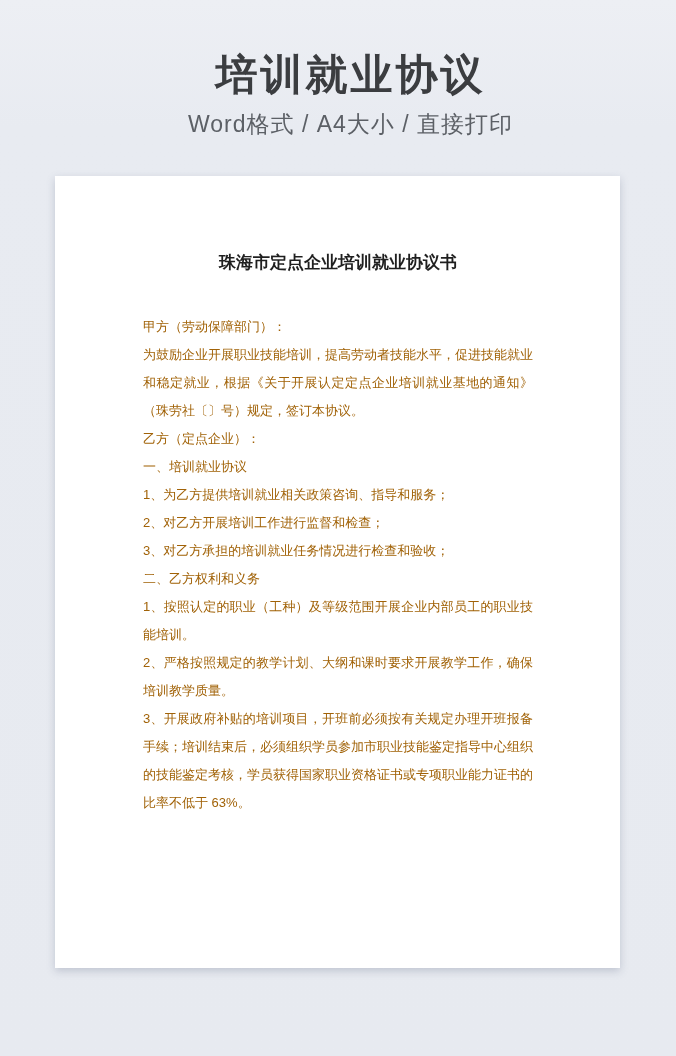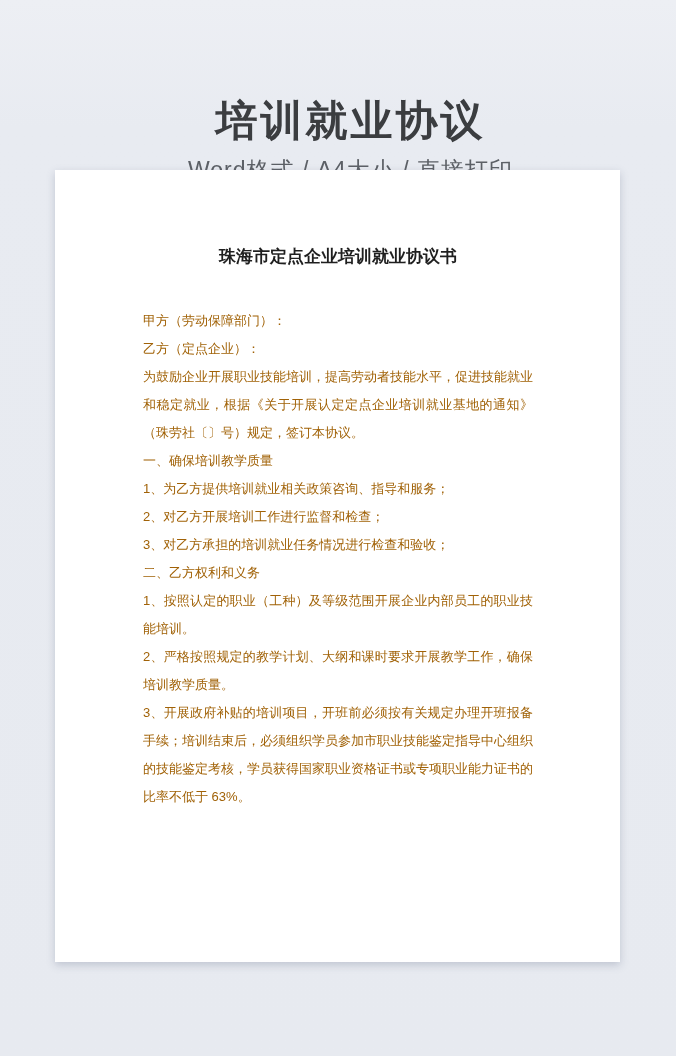--- a/index.html
+++ b/index.html
@@ -5,21 +5,21 @@
   html, body { margin: 0; padding: 0; }
   body {
     width: 676px;
     height: 1056px;
     position: relative;
     overflow: hidden;
     background: linear-gradient(#edeff4 0%, #e8ebf1 12%, #e7eaf0 100%);
     font-family: "Liberation Sans", "DejaVu Sans", sans-serif;
   }
   .header {
-    padding-top: 98px;
+    padding-top: 52px;
     text-align: center;
     margin-left: 25px;
   }
   .header-title {
     font-size: 42px;
     line-height: 46px;
     font-weight: bold;
     color: #3b3d40;
     letter-spacing: 3px;
   }
@@ -27,21 +27,21 @@
     margin-top: 12px;
     font-size: 23px;
     line-height: 28px;
     color: #5c6066;
     letter-spacing: 1px;
     text-align: center;
   }
   .page {
     position: absolute;
     left: 55px;
-    top: 170px;
+    top: 176px;
     width: 565px;
     height: 792px;
     background: #ffffff;
     box-shadow: 0 3px 8px rgba(100, 110, 135, 0.30);
     box-sizing: border-box;
     padding: 75px 87px 0 88px;
     overflow: hidden;
   }
   .doc-title {
     margin: 0 0 38px 0;
@@ -66,23 +66,23 @@
 
 <div class="header">
   <div class="header-title">培训就业协议</div>
   <div class="header-sub">Word格式 / A4大小 / 直接打印</div>
 </div>
 
 <div class="page">
   <h1 class="doc-title">珠海市定点企业培训就业协议书</h1>
   <div>
       <p class="para">甲方（劳动保障部门）：</p>
+      <p class="para">为鼓励企业开展职业技能培训，提高劳动者技能水平，促进技能就业和稳定就业，根据《关于开展认定定点企业培训就业基地的通知》（珠劳社〔〕号）规定，签订本协议。</p>
       <p class="para">乙方（定点企业）：</p>
-      <p class="para">为鼓励企业开展职业技能培训，提高劳动者技能水平，促进技能就业和稳定就业，根据《关于开展认定定点企业培训就业基地的通知》（珠劳社〔〕号）规定，签订本协议。</p>
-      <p class="para">一、确保培训教学质量</p>
+      <p class="para">一、培训就业协议</p>
       <p class="para">1、为乙方提供培训就业相关政策咨询、指导和服务；</p>
       <p class="para">2、对乙方开展培训工作进行监督和检查；</p>
       <p class="para">3、对乙方承担的培训就业任务情况进行检查和验收；</p>
       <p class="para">二、乙方权利和义务</p>
       <p class="para">1、按照认定的职业（工种）及等级范围开展企业内部员工的职业技能培训。</p>
       <p class="para">2、严格按照规定的教学计划、大纲和课时要求开展教学工作，确保培训教学质量。</p>
       <p class="para">3、开展政府补贴的培训项目，开班前必须按有关规定办理开班报备手续；培训结束后，必须组织学员参加市职业技能鉴定指导中心组织的技能鉴定考核，学员获得国家职业资格证书或专项职业能力证书的比率不低于 63%。</p>
     </div>
 </div>
 

